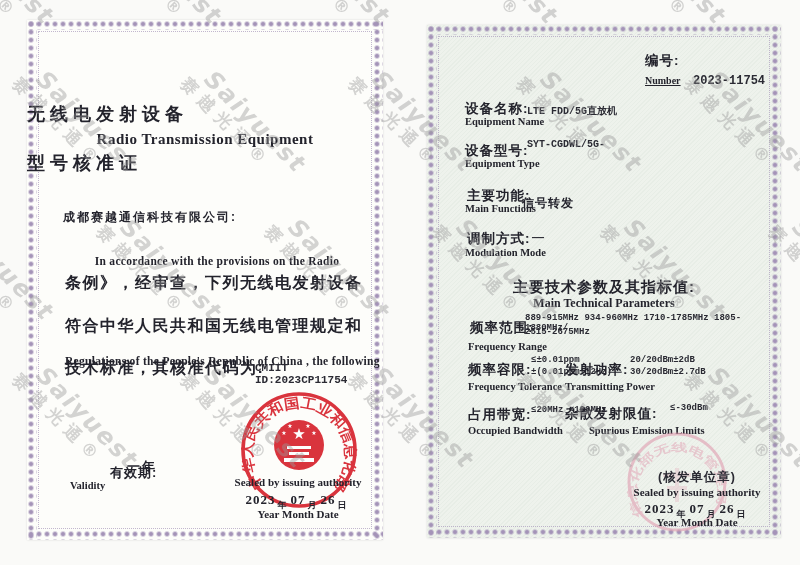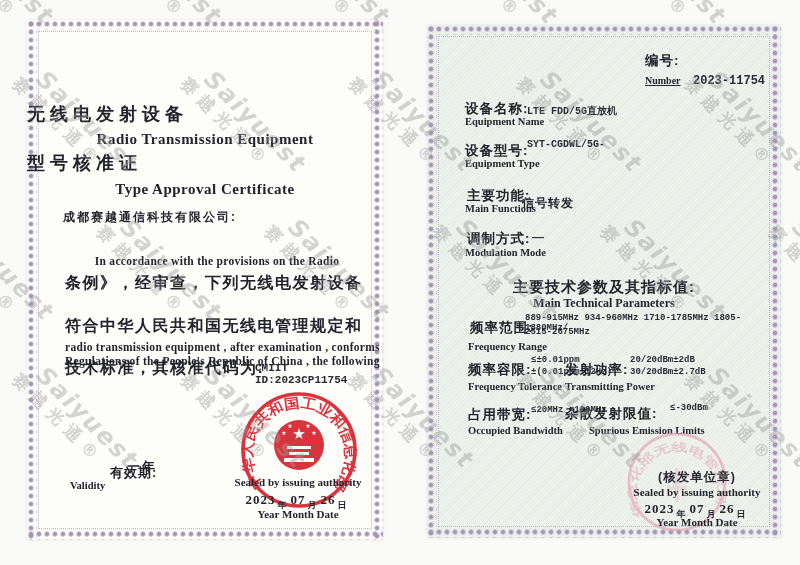--- a/index.html
+++ b/index.html
@@ -57,29 +57,27 @@
 <div class="cert" id="cert-left">
   <div class="lace lace-t"></div>
   <div class="lace lace-b"></div>
   <div class="lace lace-l"></div>
   <div class="lace lace-r"></div>
   <div class="inner-line"></div>
 
   <div class="abs cn title-cn" style="top:82px;">无线电发射设备</div>
   <div class="abs en title-en" style="top:111px;">Radio Transmission Equipment</div>
   <div class="abs cn title-cn" style="top:131px;">型号核准证</div>
-  <div class="abs en title-en" style="top:161px;">Type Approval Certificate</div>
 
   <div class="abs cn" style="left:36px;top:189px;font-size:12px;letter-spacing:2px;">成都赛越通信科技有限公司:</div>
 
   <div class="abs en body-en" style="left:40px;top:235px;width:300px;text-align:center;">In accordance with the provisions on the Radio</div>
   <div class="abs cn body-cn" style="left:38px;top:253px;">条例》，经审查，下列无线电发射设备</div>
   <div class="abs en body-en" style="left:38px;top:287px;margin-top:48px;">Regulations of the People's Republic of China , the following</div>
   <div class="abs cn body-cn" style="left:38px;top:296px;">符合中华人民共和国无线电管理规定和</div>
-  <div class="abs en body-en" style="left:38px;top:321px;">radio transmission equipment , after examination , conforms</div>
   <div class="abs cn body-cn" style="left:38px;top:338px;">技术标准，其核准代码为:</div>
   <div class="abs val" style="left:228px;top:342px;font-size:11px;">CMIIT ID:2023CP11754</div>
 
   <div class="abs cn" style="left:43px;top:444px;font-size:13px;letter-spacing:1px;margin-left:40px;">有效期:</div>
   <div class="abs en sub-en" style="left:43px;top:460px;">Validity</div>
   <div class="abs cn" style="left:100px;top:438px;font-size:13px;letter-spacing:2px;">一年</div>
 
   <svg class="seal-svg" style="left:211px;top:370px;" width="122" height="122" viewBox="0 0 122 122">
     <g opacity="0.92">
       <circle cx="61" cy="60" r="56" fill="none" stroke="#d7232e" stroke-width="3.6"></circle>

